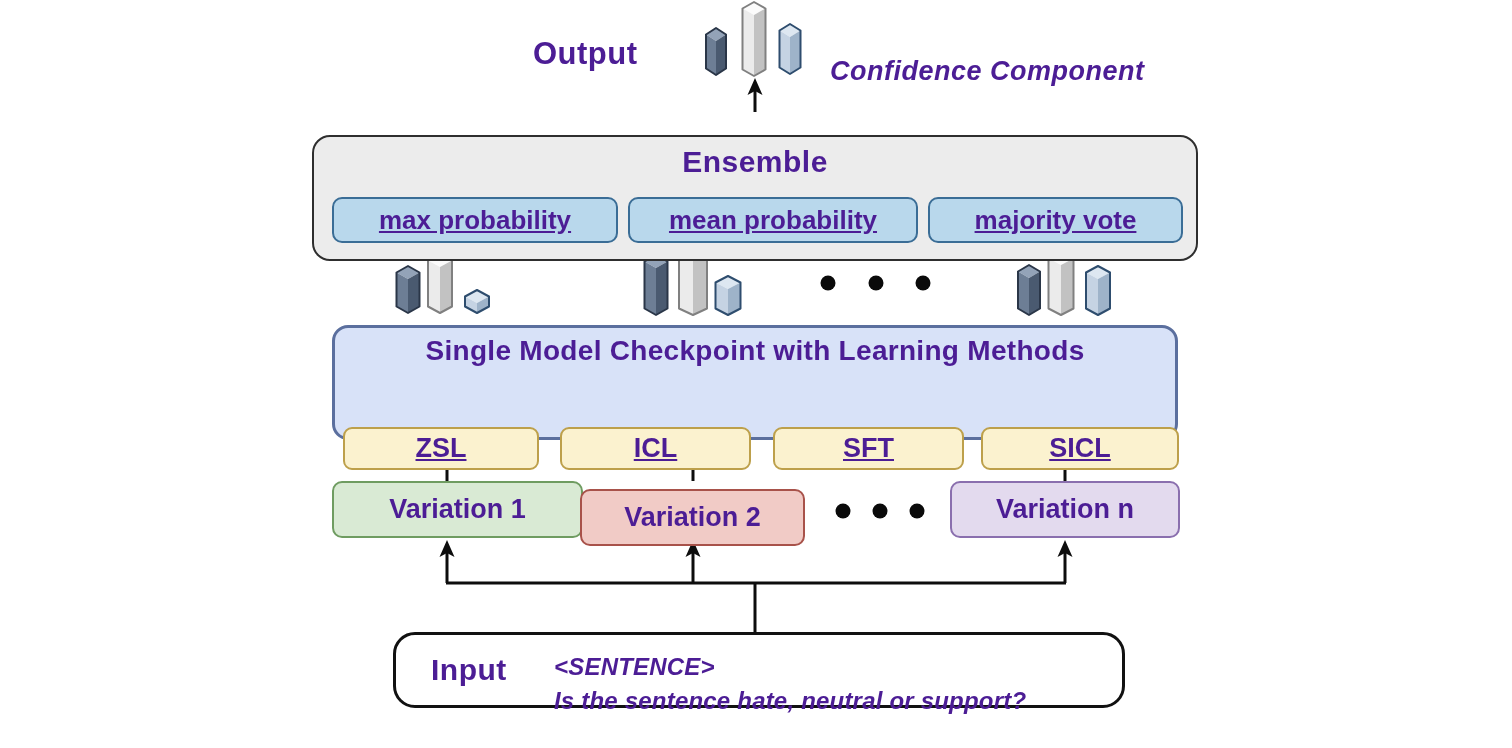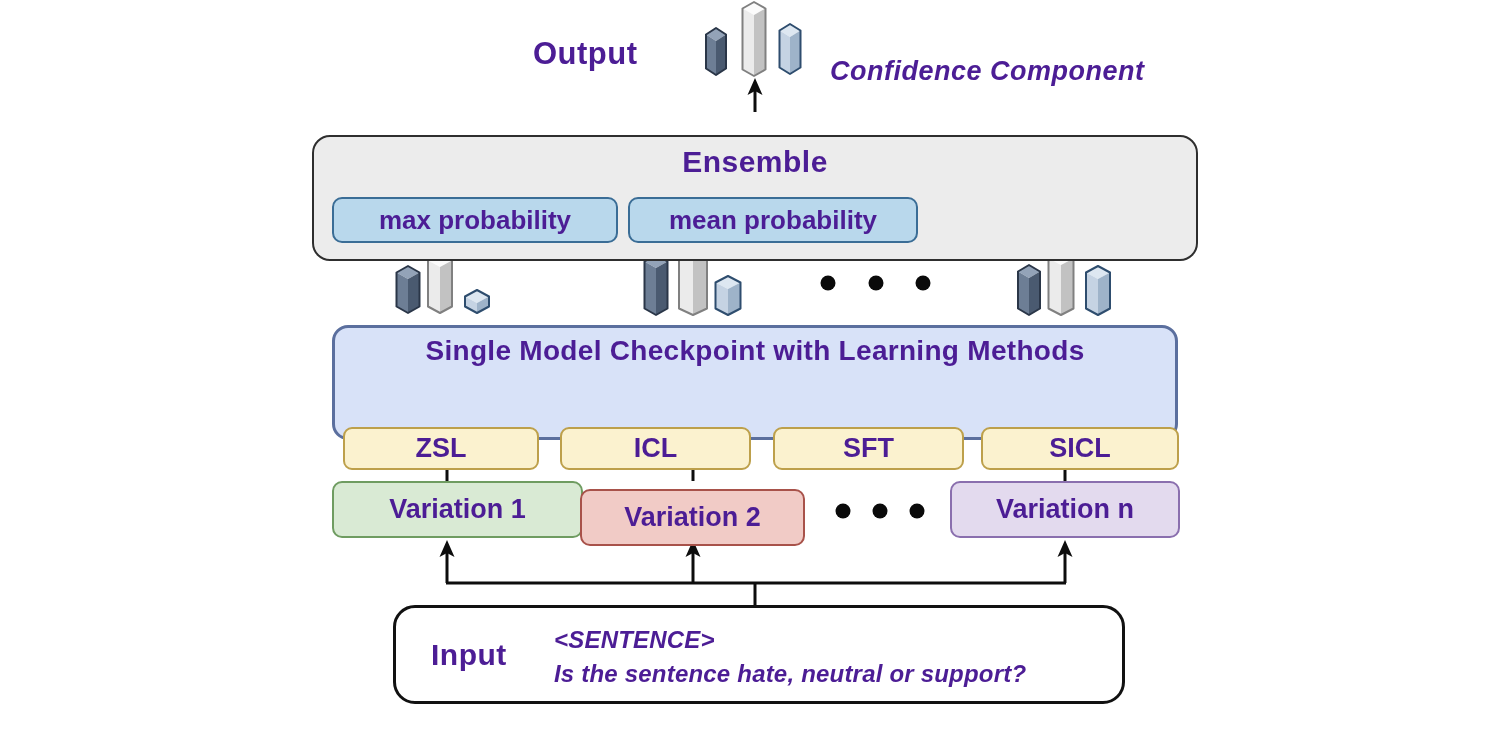--- a/index.html
+++ b/index.html
@@ -11,21 +11,21 @@
   svg.overlay{position:absolute;left:0;top:0;width:1512px;height:748px;z-index:0;pointer-events:none;}
   .label-bold{font-weight:800;font-size:31px;letter-spacing:.5px;}
   .label-italic{font-weight:700;font-style:italic;font-size:27px;letter-spacing:.5px;margin-top:17px;}
   .ensemble-box{
     left:312px;top:112px;width:886px;height:126px;z-index:1;
     background:var(--ensemble_fill);border:2.5px solid var(--ensemble_border);border-radius:18px;box-sizing:border-box;margin-top:23px;
   }
   .ensemble-title{position:absolute;left:0;top:8px;width:100%;text-align:center;font-weight:800;font-size:30px;letter-spacing:.5px;}
   .chip{
     position:absolute;display:flex;align-items:center;justify-content:center;
-    box-sizing:border-box;white-space:nowrap;z-index:2;
+    box-sizing:border-box;white-space:nowrap;z-index:2;text-decoration:underline;
   }
   .chip.blue{
     top:60px;height:46px;background:var(--blue_chip_fill);
     border:2.5px solid var(--blue_chip_border);border-radius:10px;font-size:26px;font-weight:600;
   }
   .model-box{
     left:332px;top:325px;width:846px;height:115px;z-index:1;
     background:var(--model_fill);border:3px solid var(--model_border);border-radius:16px;box-sizing:border-box;
   }
   .model-title{position:absolute;left:0;top:7px;width:100%;text-align:center;font-weight:800;font-size:28px;letter-spacing:.3px;}
@@ -34,21 +34,21 @@
     border:2.5px solid var(--yellow_chip_border);border-radius:9px;font-size:27px;font-weight:600;margin-top:47px;
   }
   .variation{
     position:absolute;top:481px;height:57px;display:flex;align-items:center;justify-content:center;
     box-sizing:border-box;border-radius:10px;font-size:27px;font-weight:600;white-space:nowrap;z-index:1;
   }
   .variation.v1{left:332px;width:251px;background:var(--variation1_fill);border:2.5px solid var(--variation1_border);}
   .variation.v2{left:580px;width:225px;background:var(--variation2_fill);border:2.5px solid var(--variation2_border);margin-top:8px;}
   .variation.vn{left:950px;width:230px;background:var(--variationn_fill);border:2.5px solid var(--variationn_border);}
   .input-box{
-    left:393px;top:605px;width:732px;height:99px;z-index:1;background:#ffffff;
+    left:393px;top:632px;width:732px;height:76px;z-index:1;background:#ffffff;
     border:3px solid #111111;border-radius:22px;box-sizing:border-box;
   }
   .input-label{position:absolute;left:35px;top:0;height:100%;display:flex;align-items:center;font-weight:800;font-size:30px;letter-spacing:.5px;}
   .input-prompt{position:absolute;left:158px;top:15px;font-style:italic;font-weight:600;font-size:24px;line-height:34px;letter-spacing:.2px;}
 </style>
 </head>
 <body>
 
 <div class="canvas">
 
@@ -139,20 +139,21 @@
       </g>
   </svg>
 
   <div class="abs label-bold" style="left:533px;top:36px;">Output</div>
   <div class="abs label-italic" style="left:830px;top:39px;">Confidence Component</div>
 
   <div class="abs ensemble-box">
     <div class="ensemble-title">Ensemble</div>
     <div class="chip blue" style="left:18px;width:286px;">max probability</div>
     <div class="chip blue" style="left:314px;width:290px;">mean probability</div>
+    <div class="chip blue" style="left:614px;width:255px;">majority vote</div>
   </div>
 
   <div class="abs model-box">
     <div class="model-title">Single Model Checkpoint with Learning Methods</div>
     <div class="chip yellow" style="left:8px;width:196px;">ZSL</div>
     <div class="chip yellow" style="left:225px;width:191px;">ICL</div>
     <div class="chip yellow" style="left:438px;width:191px;">SFT</div>
     <div class="chip yellow" style="left:646px;width:198px;">SICL</div>
   </div>
 

